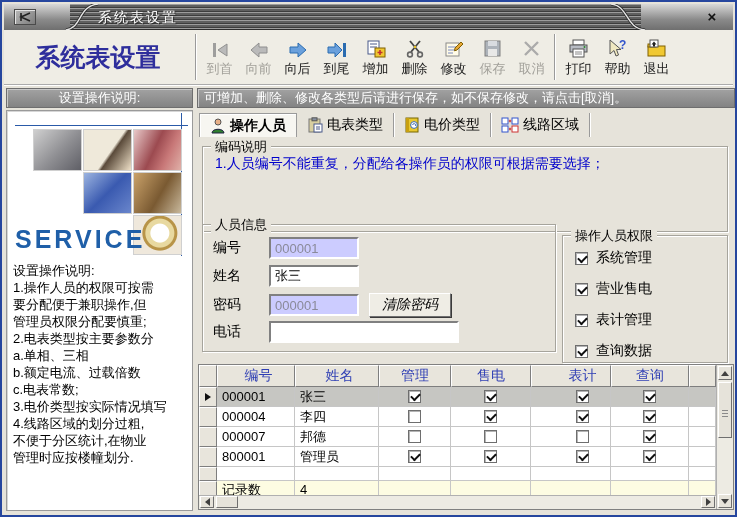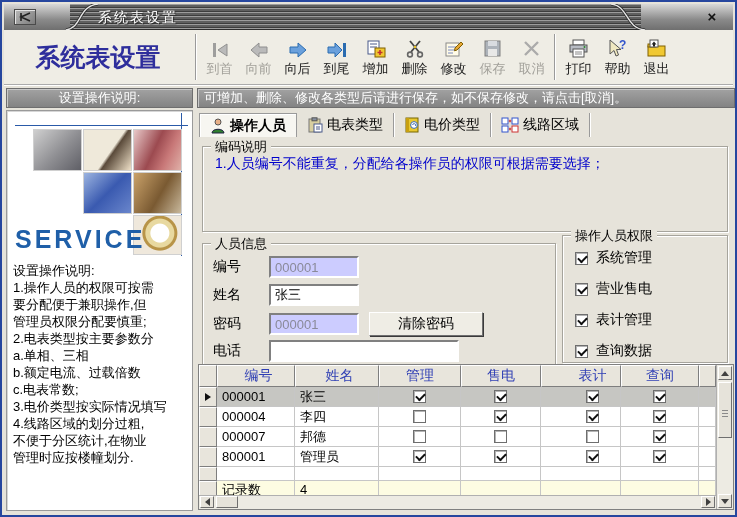--- a/index.html
+++ b/index.html
@@ -69,30 +69,30 @@
     border-right:1px solid #9a9a9a; box-shadow:1px 0 0 #fff; color:#000; }
   .tab.active { background:#F7F6F1; border:1px solid #9a9a9a; border-bottom:none;
     box-shadow:inset 1px 1px 0 #fff; font-weight:bold; }
 
   .group { position:absolute; border:1px solid #a6a49c; box-shadow:inset 1px 1px 0 #fff,1px 1px 0 #fff; }
   .group-title { position:absolute; top:-9px; left:8px; background:#E6E3DA; padding:0 4px; font-size:13px; }
 
   #coding-box { left:5px; top:36px; width:526px; height:86px; }
   .code-line { color:#0000CC; font-size:14px; padding:8px 0 0 12px; }
 
-  #person-box { left:5px; top:133px; width:354px; height:128px; }
+  #person-box { left:5px; top:114px; width:354px; height:128px; }
   .frow { position:absolute; left:10px; display:flex; align-items:center; }
   .frow .flabel { width:56px; font-size:14px; }
   .field { height:22px; border:2px solid; border-color:#808080 #fff #fff #808080; background:#fff;
     font-size:13px; padding:2px 4px; color:#000; font-family:"Liberation Sans",sans-serif; width:90px; }
   .field.locked { background:#CCCCFF; color:#8a8a9a; }
   .field.wide { width:190px; }
-  .mini-btn { margin-left:10px; height:24px; padding:0 28px; font-size:14px;
+  .mini-btn { margin-left:10px; height:24px; padding:0 12px; font-size:14px;
     background:#EFEDE5; border:1px solid; border-color:#fff #6f6f6f #6f6f6f #fff;
-    box-shadow:1px 1px 0 #3a3a3a; }
+    box-shadow:1px 1px 0 #3a3a3a;font-style:italic; }
 
   #perm-box { left:365px; top:125px; width:166px; height:128px; }
   .perm-row { display:flex; align-items:center; gap:8px; margin:13px 0 0 12px; font-size:14px; }
 
   .cb { width:13px; height:13px; background:#fff; border:1px solid #6e6e6e;
     box-shadow:inset 1px 1px 0 #b4b4b4; position:relative; display:inline-block; flex:none; }
   .cb.on::after { content:""; position:absolute; left:2px; top:2px; width:7px; height:4px;
     border-left:2px solid #101010; border-bottom:2px solid #101010; transform:rotate(-45deg); }
 
   
@@ -100,21 +100,21 @@
     border:1px solid #808080; background:#fff; }
   .grid { position:absolute; left:0; top:0; width:517px; }
   .grow { display:flex; }
   .gcell { border-right:1px solid #c6c6c6; border-bottom:1px solid #c6c6c6; font-size:13px;
     display:flex; align-items:center; overflow:hidden; white-space:nowrap; background:#fff; height:20px; }
   .ghead .gcell { background:#E8E5DC; border:1px solid; border-color:#fff #7e7e7e #7e7e7e #fff;
     color:#2F3FB4; justify-content:center; height:22px; font-size:14px; }
   .ind { width:18px; flex:none; background:#E8E5DC; border:1px solid; border-color:#fff #7e7e7e #7e7e7e #fff;
     justify-content:center; }
   .c1{width:78px;flex:none;padding-left:5px;} .c2{width:84px;flex:none;padding-left:5px;}
-  .c3{width:82px;flex:none;justify-content:center;} .c4{width:80px;flex:none;justify-content:center;}
+  .c3{width:72px;flex:none;justify-content:center;} .c4{width:80px;flex:none;justify-content:center;}
   .c5{width:80px;flex:none;justify-content:center;padding-left:23px;} .c6{width:78px;flex:none;justify-content:center;}
   .cf{flex:1;}
   .grow.selected .gcell:not(.ind) { background:#C6C6C2; }
   .grow.footer .gcell:not(.ind) { background:#FDFCE2; }
   .arrow-right-glyph { width:0; height:0; border-left:6px solid #101010;
     border-top:4px solid transparent; border-bottom:4px solid transparent; }
 
   
   .vscroll { position:absolute; right:0; top:0; width:17px; height:144px; background:#EDEBE3; border-left:1px solid #b0b0b0; }
   .hscroll { position:absolute; left:0; bottom:0; width:517px; height:14px; background:#EDEBE3; border-top:1px solid #b0b0b0; }

